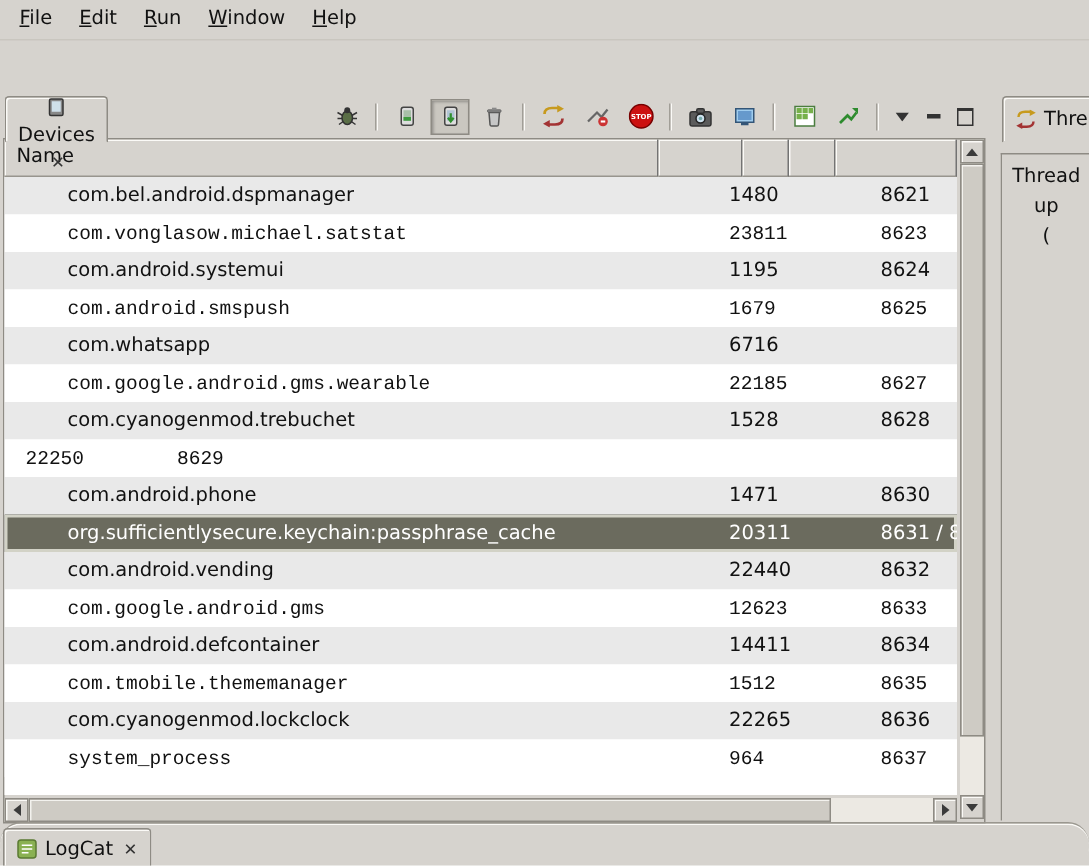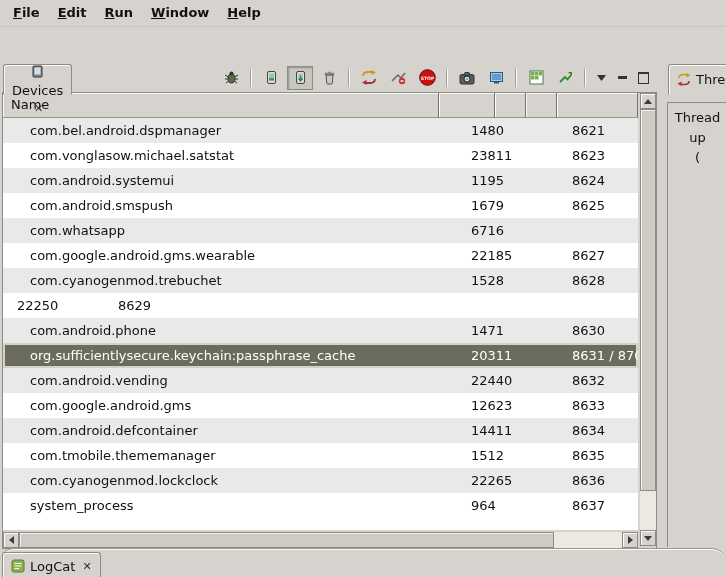--- a/index.html
+++ b/index.html
@@ -6,21 +6,21 @@
   body{
     width:726px;height:577px;position:relative;overflow:hidden;
     background:#d6d3ce;color:#111;
     font-family:"DejaVu Sans","Liberation Sans",sans-serif;font-size:13px;
   }
   .abs{position:absolute;}
 
   
   .menubar{left:0;top:0;width:726px;height:26px;display:flex;align-items:center;
     padding-left:4px;border-bottom:1px solid #c9c6bf;}
-  .menu-item{display:inline-block;padding:3px 9px 4px;cursor:default;font-weight:bold;}
+  .menu-item{display:inline-block;padding:3px 9px 4px;cursor:default;}
   .menu-item::first-letter{text-decoration:underline;}
 
   
   .devices-panel{left:2px;top:63px;width:653px;height:484px;}
   .tabbar{position:absolute;left:0;top:0;width:653px;height:29px;}
   .etab{position:absolute;height:28px;background:#d6d3ce;border:1px solid #8e8b84;
     border-top-left-radius:3px;border-top-right-radius:3px;display:flex;align-items:center;
     gap:5px;padding:0 8px;box-shadow:inset 1px 1px 0 #fbfaf7;z-index:3;}
   .devices-tab{left:1px;top:1px;border-bottom:1px solid #d6d3ce;height:29px;flex-direction:column;}
   .tab-close{font-size:11px;color:#333;line-height:11px;padding-left:2px;cursor:default;}
@@ -38,24 +38,24 @@
   .devices-content{position:absolute;left:0;top:29px;width:653px;height:455px;
     border:1px solid #8e8b84;background:#d6d3ce;}
   .table-header{position:absolute;left:0;top:0;width:635px;height:25px;display:flex;}
   .hdr-cell{background:#d6d3ce;border-right:1px solid #737373;border-bottom:1px solid #98958e;
     box-shadow:inset 1px 1px 0 #fbfaf7;line-height:24px;padding-left:8px;white-space:nowrap;overflow:hidden;}
   .w-name{width:427px;}.w-pid{width:47px;}.w-g{width:22px;}.w-port{flex:1;}
 
   .table-body{position:absolute;left:0;top:25px;width:635px;height:412px;background:#fff;overflow:hidden;}
   .row{display:flex;height:25px;line-height:25px;white-space:nowrap;cursor:default;}
   .row.alt{background:#e9e9e9;}
-  .row.plain{background:#ffffff;}
+  .row.plain{background:#ffffff;font-family:Liberation Mono, monospace;}
   .row.selected{background:#6b6b5e;color:#fff;box-shadow:inset 0 0 0 2px #d2d2c6;}
   .cell{overflow:hidden;}
-  .cell-name{width:427px;padding-left:27px;}
+  .cell-name{width:427px;padding-left:42px;}
   .cell-pid{width:47px;padding-left:14px;}
   .cell-g{width:22px;}
   .cell-port{flex:1;padding-left:10px;}
 
   
   .vscroll{position:absolute;right:0;top:0;width:16px;height:453px;background:#ece9e3;}
   .hscroll{position:absolute;left:0;bottom:0;width:635px;height:16px;background:#ece9e3;}
   .sb-btn{width:16px;height:16px;background:#d6d3ce;border:1px solid #8e8b84;
     box-shadow:inset 1px 1px 0 #fbfaf7;display:flex;align-items:center;justify-content:center;box-sizing:border-box;}
   .sb-thumb{background:#cecbc4;border:1px solid #8e8b84;box-shadow:inset 1px 1px 0 #f3f2ee;box-sizing:border-box;}

